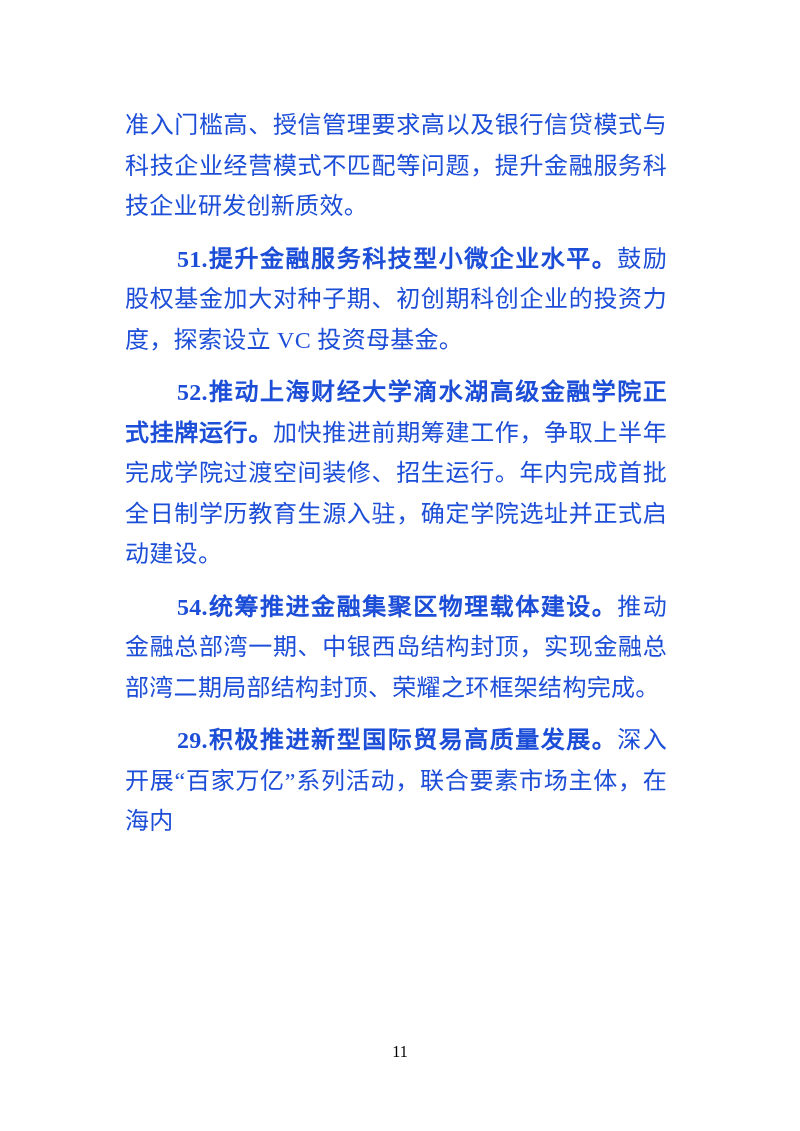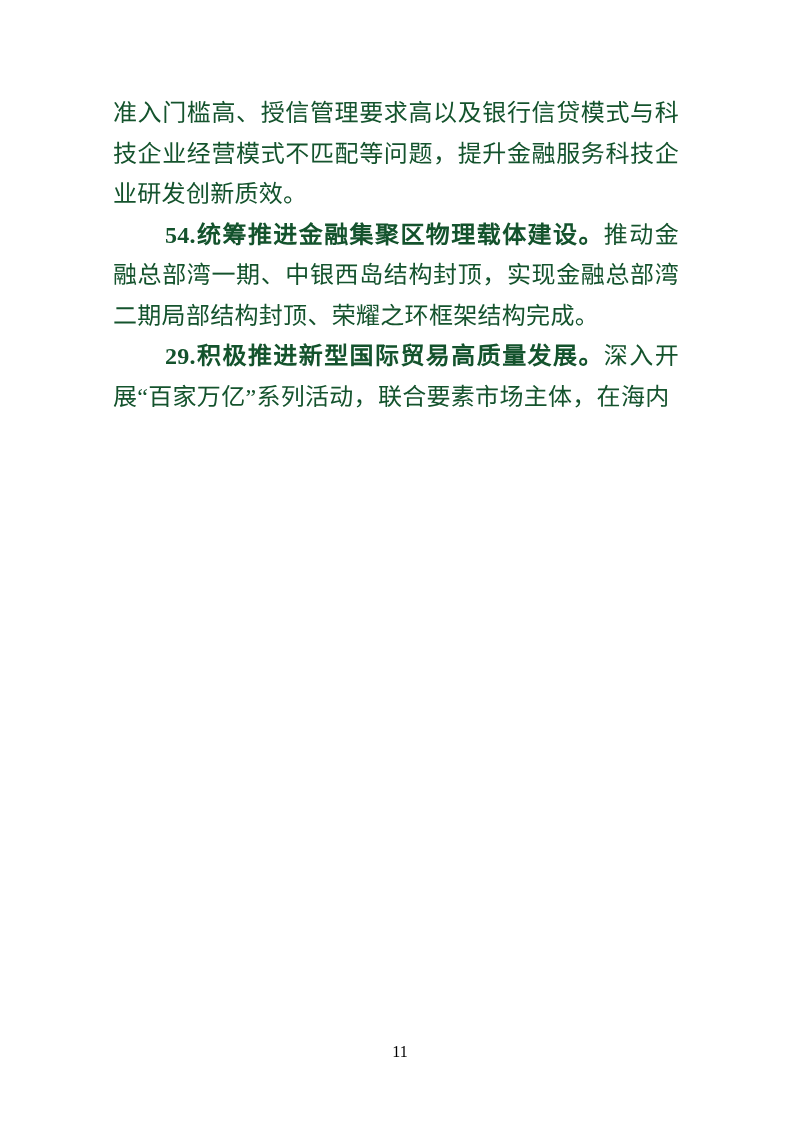--- a/index.html
+++ b/index.html
@@ -23,29 +23,29 @@
     height: 1131px;
     background: #ffffff;
   }
   .doc-content {
     position: absolute;
     left: 113px;
     top: 93px;
     width: 566px;
   }
   .para {
-    margin: 0;
+    margin: 12px;
     padding: 0;
     font-size: 24px;
     line-height: 40.5px;
     text-align: justify;
     text-justify: inter-ideograph;
     letter-spacing: 0.3px;
     word-break: break-all;
-    color: #14532d;
+    color: #1d4ed8;
   }
   .para.indent {
     text-indent: 52px;
   }
   .seg-bold {
     font-weight: 700;
   }
   .section-heading .seg-bold {
     font-weight: 700;
   }
@@ -62,21 +62,23 @@
   }
 </style>
 </head>
 <body>
 
 <div class="doc-page">
   <div class="doc-content">
 
     <p class="para"><span>准入门槛高、授信管理要求高以及银行信贷模式与科技企业经营模式不匹配等问题，提升金融服务科技企业研发创新质效。</span></p>
 
+    <p class="para indent"><span class="seg-bold">51.提升金融服务科技型小微企业水平。</span><span>鼓励股权基金加大对种子期、初创期科创企业的投资力度，探索设立 VC 投资母基金。</span></p>
 
+    <p class="para indent"><span class="seg-bold">52.推动上海财经大学滴水湖高级金融学院正式挂牌运行。</span><span>加快推进前期筹建工作，争取上半年完成学院过渡空间装修、招生运行。年内完成首批全日制学历教育生源入驻，确定学院选址并正式启动建设。</span></p>
 
 
     <p class="para indent"><span class="seg-bold">54.统筹推进金融集聚区物理载体建设。</span><span>推动金融总部湾一期、中银西岛结构封顶，实现金融总部湾二期局部结构封顶、荣耀之环框架结构完成。</span></p>
 
 
     <p class="para indent"><span class="seg-bold">29.积极推进新型国际贸易高质量发展。</span><span>深入开展“百家万亿”系列活动，联合要素市场主体，在海内</span></p>
 
   </div>
 
   <div class="page-footer">11</div>

